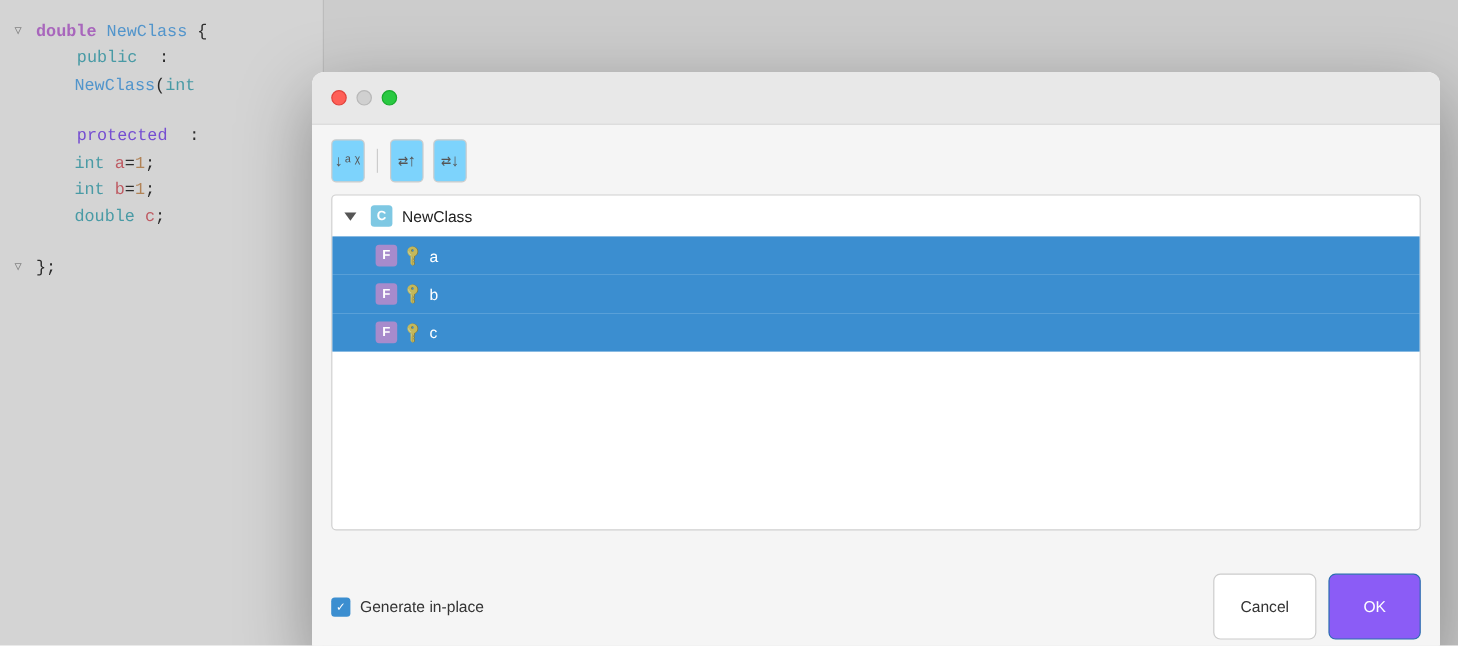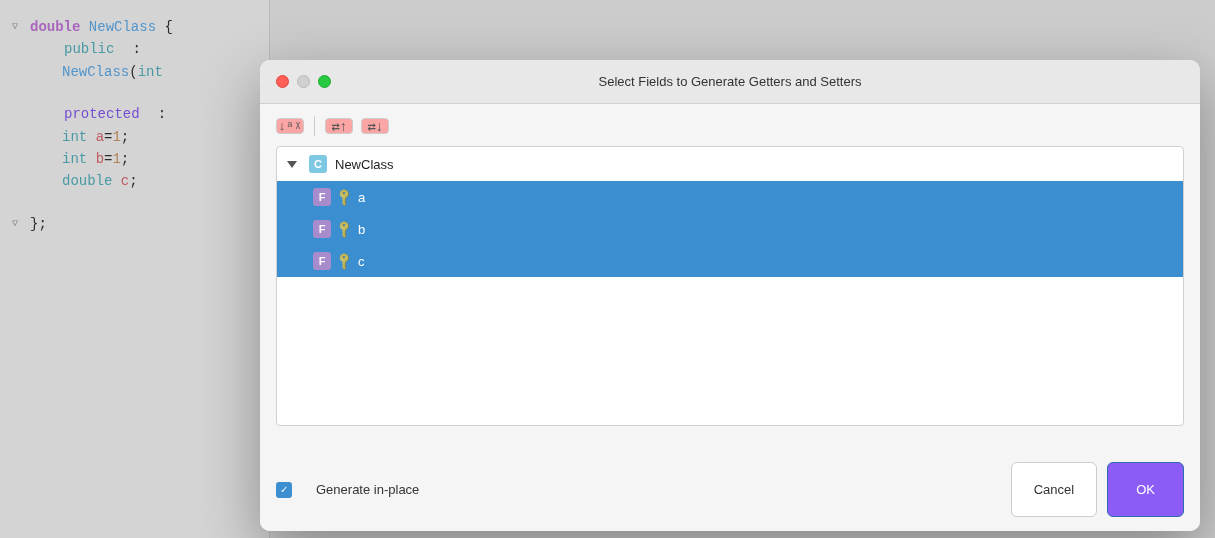--- a/index.html
+++ b/index.html
@@ -128,27 +128,27 @@
 
     
     .toolbar-row {
       display: flex;
       align-items: center;
       gap: 8px;
       margin-bottom: 10px;
     }
 
     .toolbar-btn {
-      width: 28px; height: 16px;
+      width: 28px; height: 36px;
       display: flex;
       align-items: center;
       justify-content: center;
       border: 1px solid #ccc;
       border-radius: 4px;
-      background: #fca5a5;
+      background: #7dd3fc;
       cursor: pointer;
       font-size: 14px;
       color: #555;
     }
 
     .toolbar-divider {
       width: 1px;
       height: 20px;
       background: #ccc;
       margin: 0 2px;
@@ -238,21 +238,21 @@
     .dialog-footer {
       display: flex;
       align-items: center;
       padding: 10px 16px 14px;
       background: #f5f5f5;
     }
 
     .checkbox-area {
       display: flex;
       align-items: center;
-      gap: 24px;
+      gap: 8px;
       flex: 1;
     }
 
     .checkbox-custom {
       width: 16px; height: 16px;
       background: #3b8ed0;
       border-radius: 3px;
       display: flex;
       align-items: center;
       justify-content: center;
@@ -346,21 +346,20 @@
 <div class="dialog-overlay"></div>
 
 <div class="dialog">
 
   <div class="dialog-titlebar">
     <div class="window-buttons">
       <div class="btn-close"></div>
       <div class="btn-minimize"></div>
       <div class="btn-maximize"></div>
     </div>
-    <span class="dialog-title">Select Fields to Generate Getters and Setters</span>
   </div>
 
   <div class="dialog-body">
 
     <div class="toolbar-row">
       <div class="toolbar-btn">
         <span style="font-size:13px;">↓ᵃᵡ</span>
       </div>
       <div class="toolbar-divider"></div>
       <div class="toolbar-btn">

